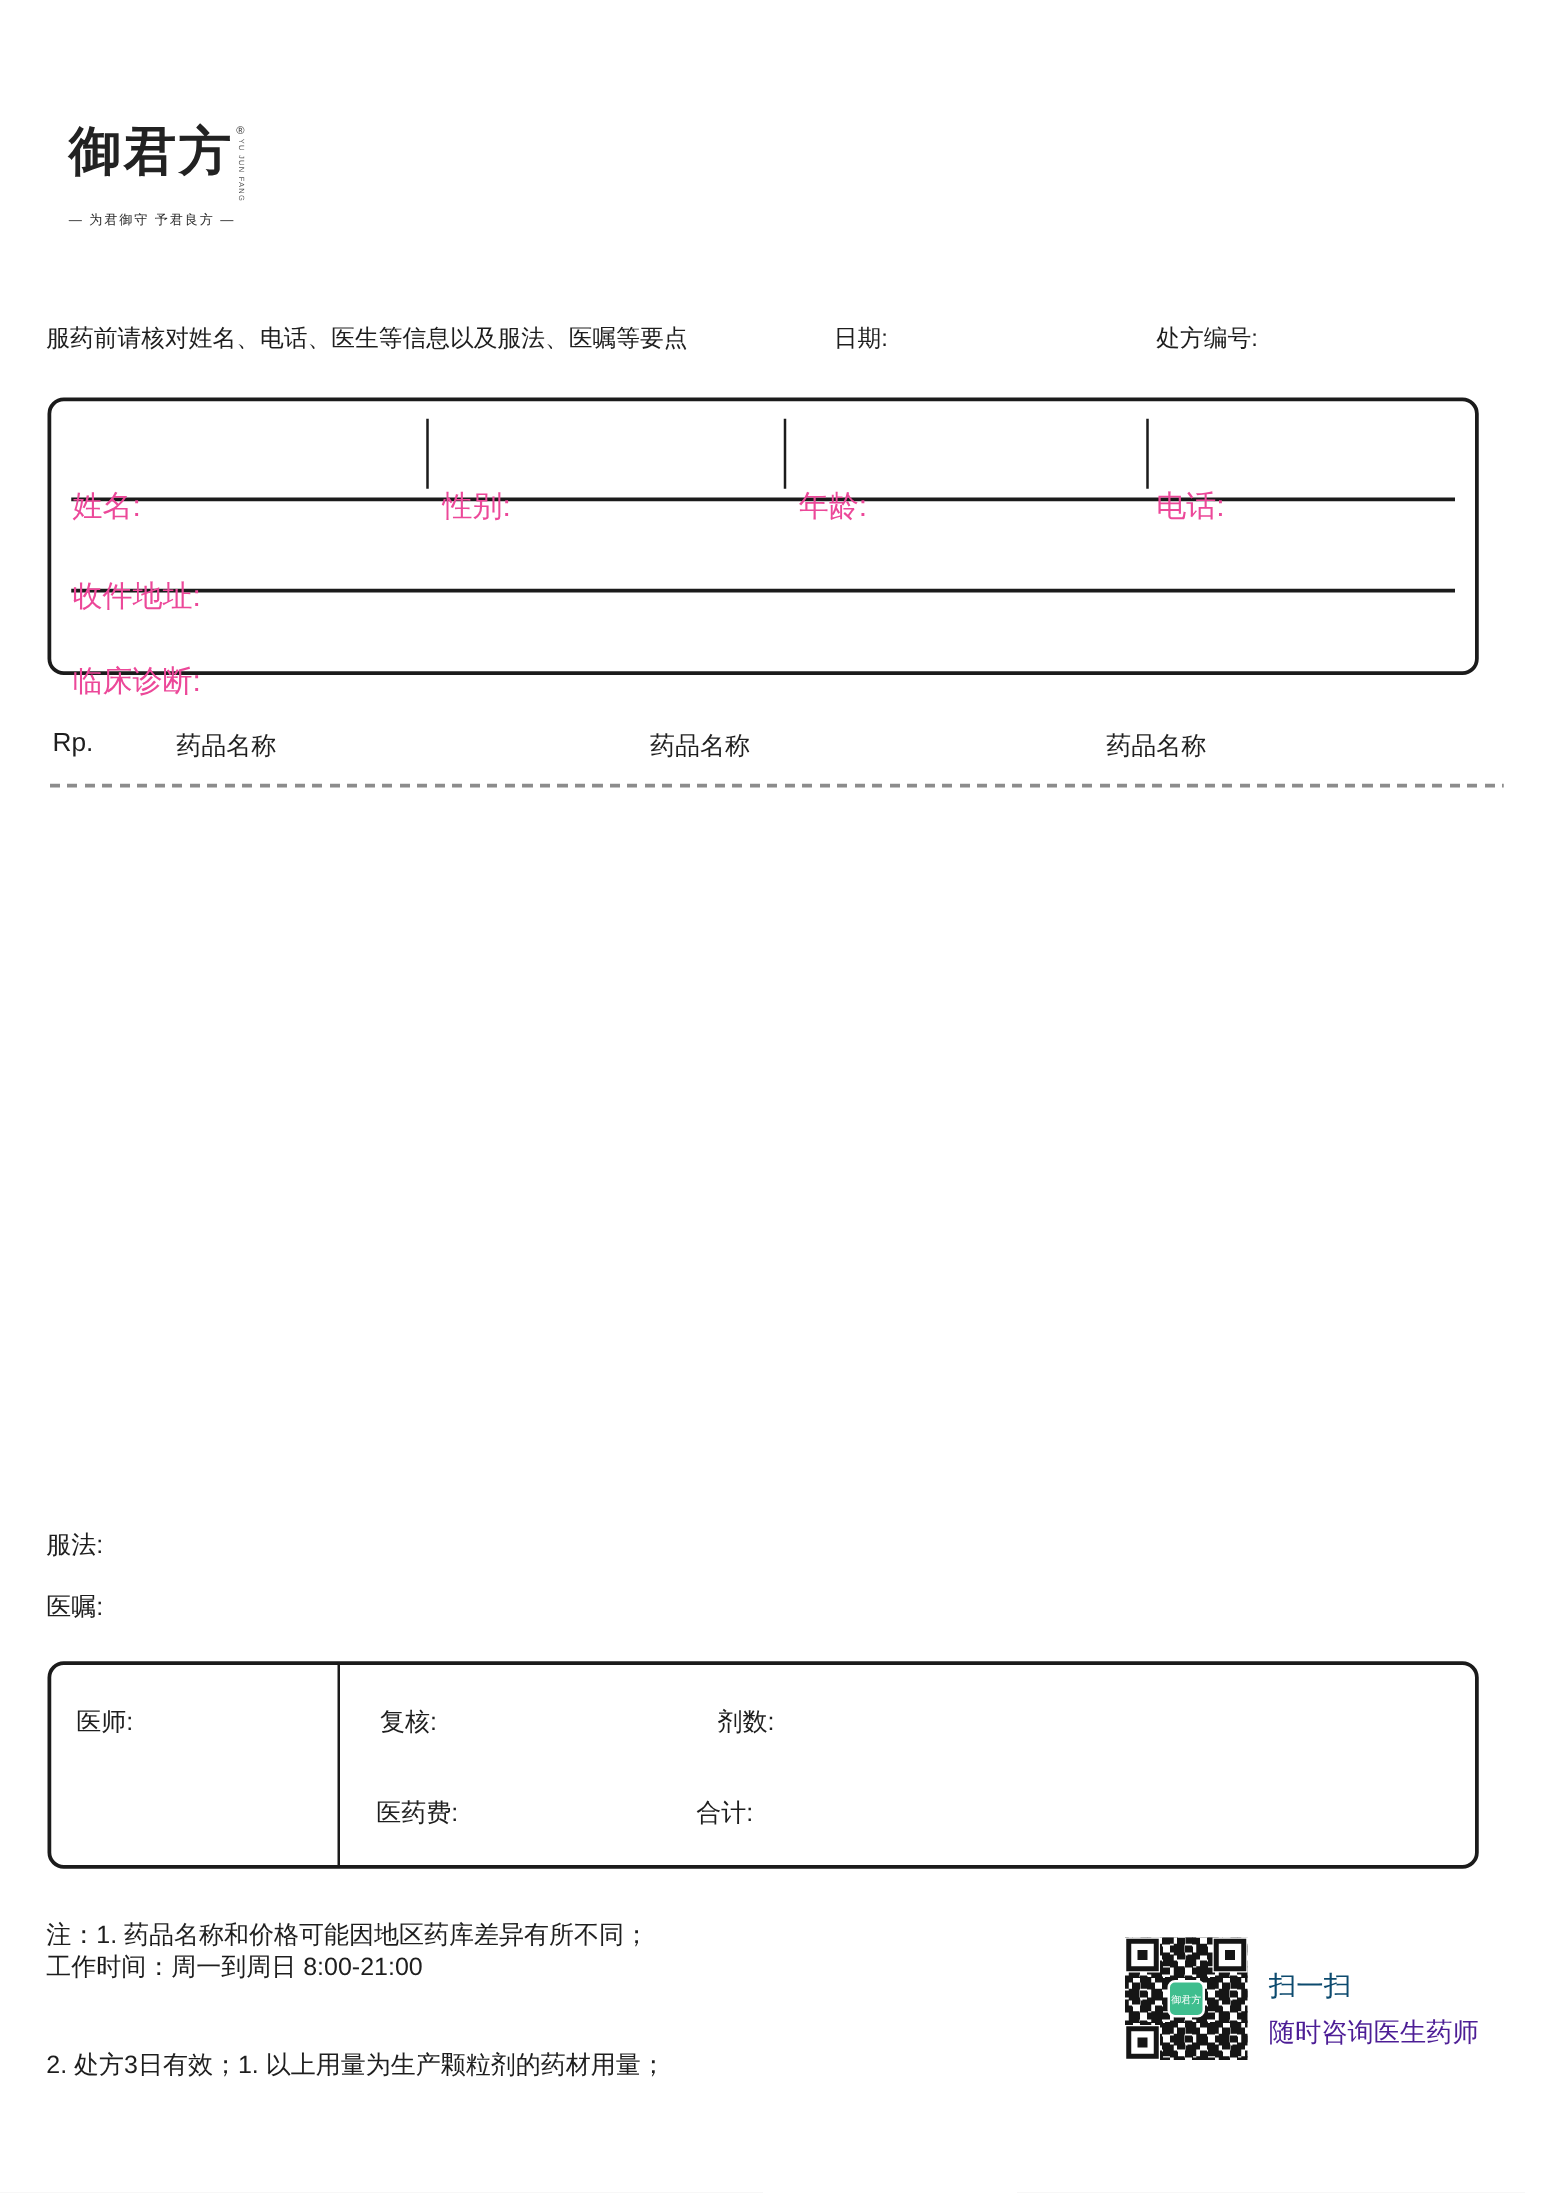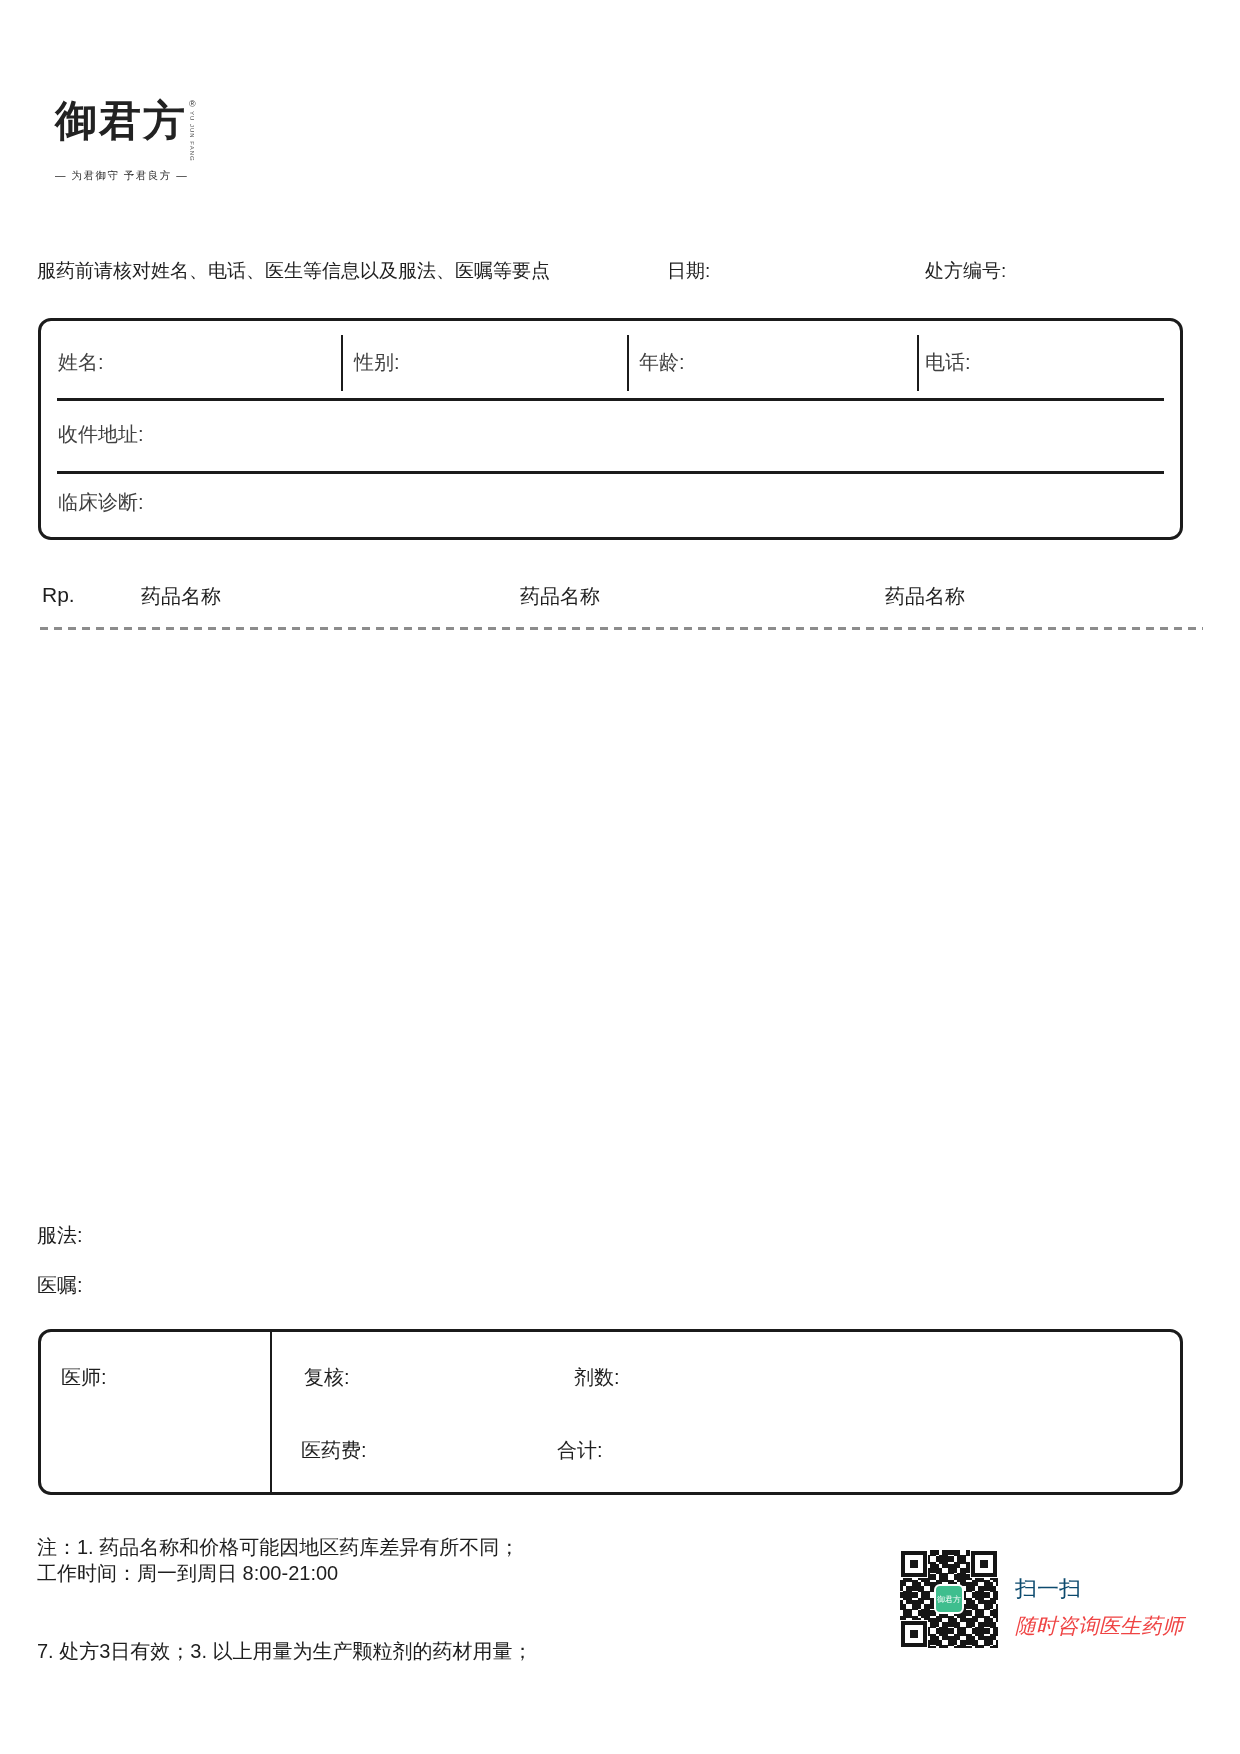--- a/index.html
+++ b/index.html
@@ -42,21 +42,21 @@
     left:38px; top:318px; width:1145px; height:222px;
     border:3px solid #1b1b1b; border-radius:13px;
   }
   .pbox-hline { position:absolute; left:16px; right:16px; height:2.5px; background:#1b1b1b; }
   .pbox-hline.h1 { top:77px; }
   .pbox-hline.h2 { top:150px; }
   .pbox-vline { position:absolute; width:2px; background:#1b1b1b; top:14px; height:56px; }
   .pbox-vline.v1 { left:300px; }
   .pbox-vline.v2 { left:586px; }
   .pbox-vline.v3 { left:876px; }
-  .pbox-label { position:absolute; font-size:20px; color:#404040; white-space:nowrap; }
+  .pbox-label { position:absolute; font-size:24px; color:#ec4899; white-space:nowrap;margin-top:40px; }
   .pl-name    { left:17px;  top:28px; }
   .pl-gender  { left:313px; top:28px; }
   .pl-age     { left:598px; top:28px;text-align:right; }
   .pl-phone   { left:884px; top:28px; }
   .pl-address { left:17px;  top:100px; }
   .pl-diag    { left:17px;  top:168px; }
 
   
   .rp-label  { left:42px;  top:583px; font-size:21px; }
   .drug-col1 { left:141px; top:583px; font-size:20px; }
@@ -102,21 +102,21 @@
   .qr-finder.bl { left:0; bottom:0; }
   .qr-finder::before { content:""; position:absolute; inset:1px; border:4.5px solid #151515; }
   .qr-finder::after  { content:""; position:absolute; inset:10px; background:#151515; }
   .qr-logo {
     position:absolute; left:50%; top:50%; transform:translate(-50%,-50%);
     width:30px; height:30px; background:#3FBE8E; border:2px solid #ffffff; border-radius:6px;
     display:flex; align-items:center; justify-content:center;
     color:#ffffff; font-size:8px; letter-spacing:0; white-space:nowrap;
   }
   .scan-title    { left:1015px; top:1574px; font-size:22px; color:#0c4a6e; }
-  .scan-subtitle { left:1015px; top:1612px; font-size:21px; color:#ef4444; white-space:nowrap;font-style:italic; }
+  .scan-subtitle { left:1015px; top:1612px; font-size:21px; color:#4c1d95; white-space:nowrap; }
 </style>
 </head>
 <body>
 
 <div class="page">
 
   <div class="abs logo-block">
     <div class="logo-row">
       <span class="logo-main">御君方</span>
       <span class="logo-side">
@@ -158,21 +158,21 @@
     <span class="sbox-vline"></span>
     <span class="sbox-label sl-doctor">医师:</span>
     <span class="sbox-label sl-review">复核:</span>
     <span class="sbox-label sl-dose">剂数:</span>
     <span class="sbox-label sl-fee">医药费:</span>
     <span class="sbox-label sl-total">合计:</span>
   </div>
 
   <div class="abs work-hours">工作时间：周一到周日 8:00-21:00</div>
   <div class="abs note-line1">注：1. 药品名称和价格可能因地区药库差异有所不同；</div>
-  <div class="abs note-line2">7. 处方3日有效；3. 以上用量为生产颗粒剂的药材用量；</div>
+  <div class="abs note-line2">2. 处方3日有效；1. 以上用量为生产颗粒剂的药材用量；</div>
 
   <div class="abs qr">
     <span class="qr-finder tl"></span>
     <span class="qr-finder tr"></span>
     <span class="qr-finder bl"></span>
     <span class="qr-logo">御君方</span>
   </div>
   <div class="abs scan-title">扫一扫</div>
   <div class="abs scan-subtitle">随时咨询医生药师</div>
 

